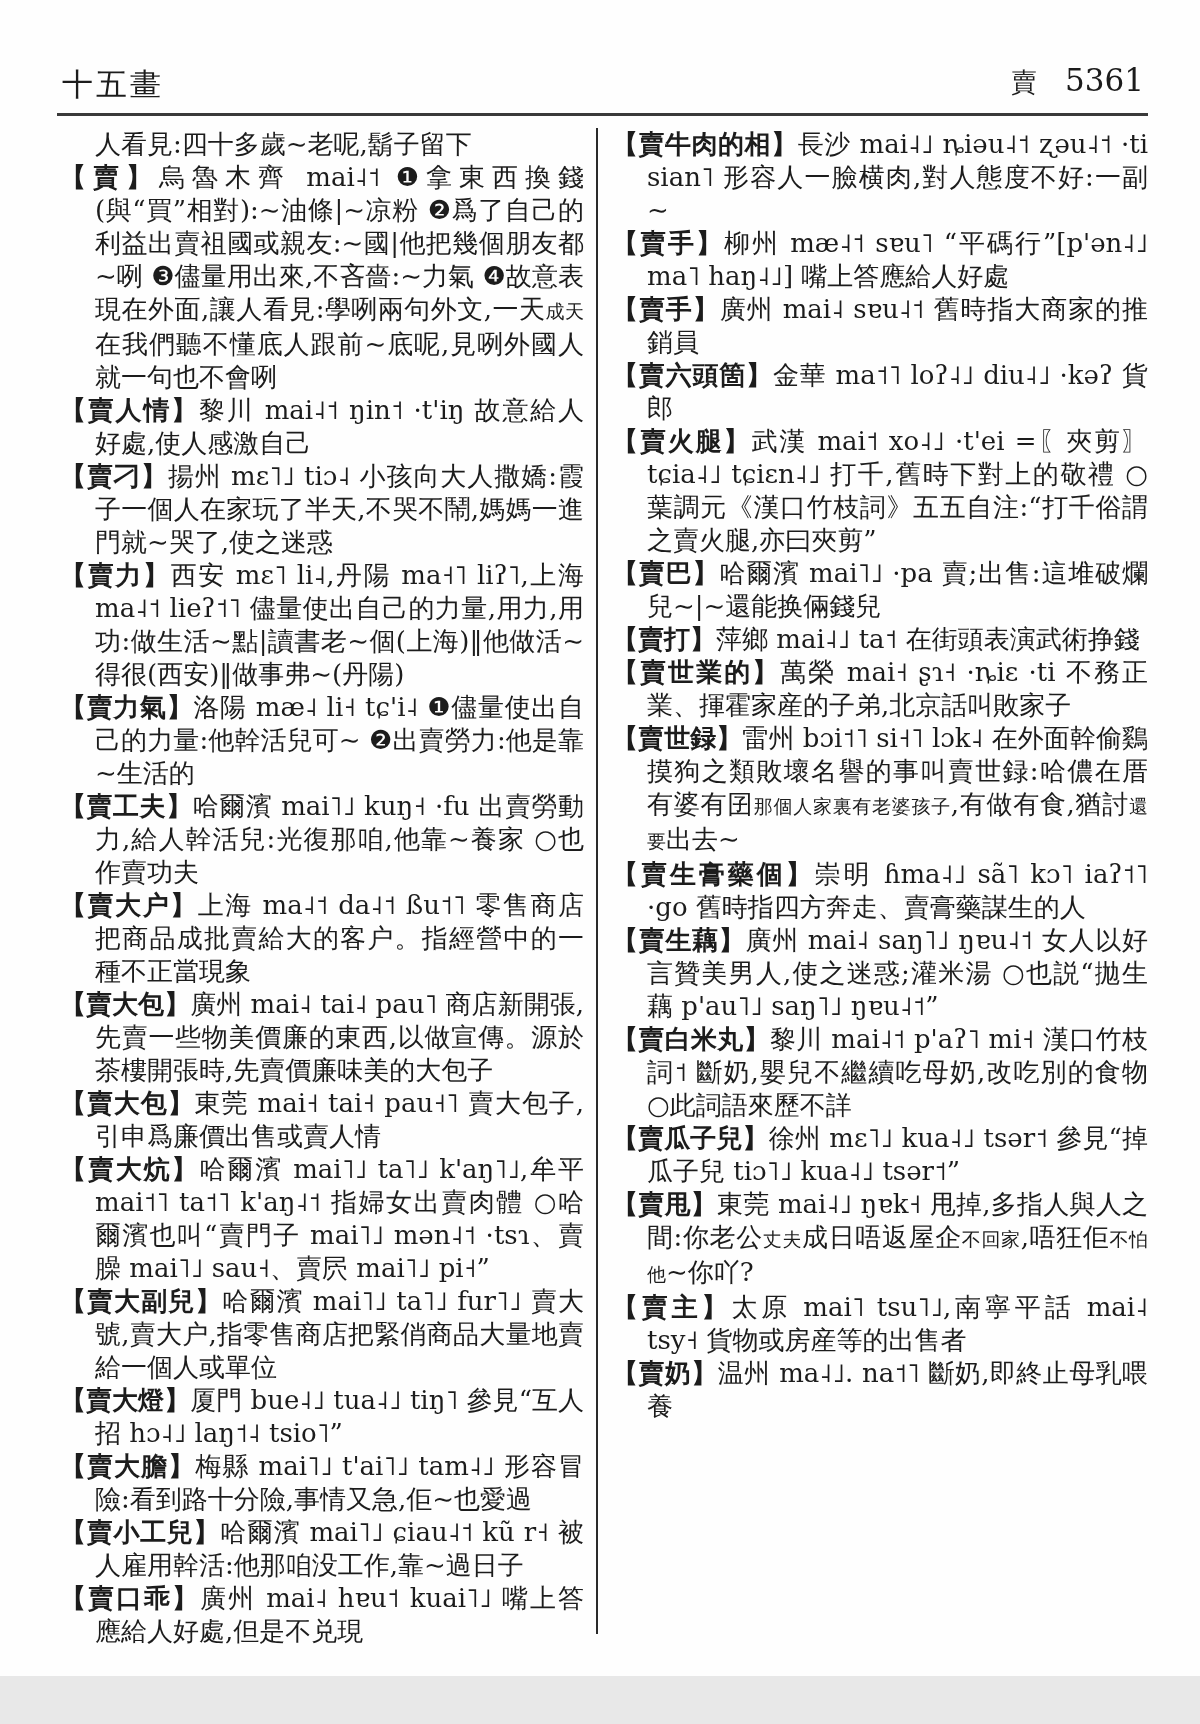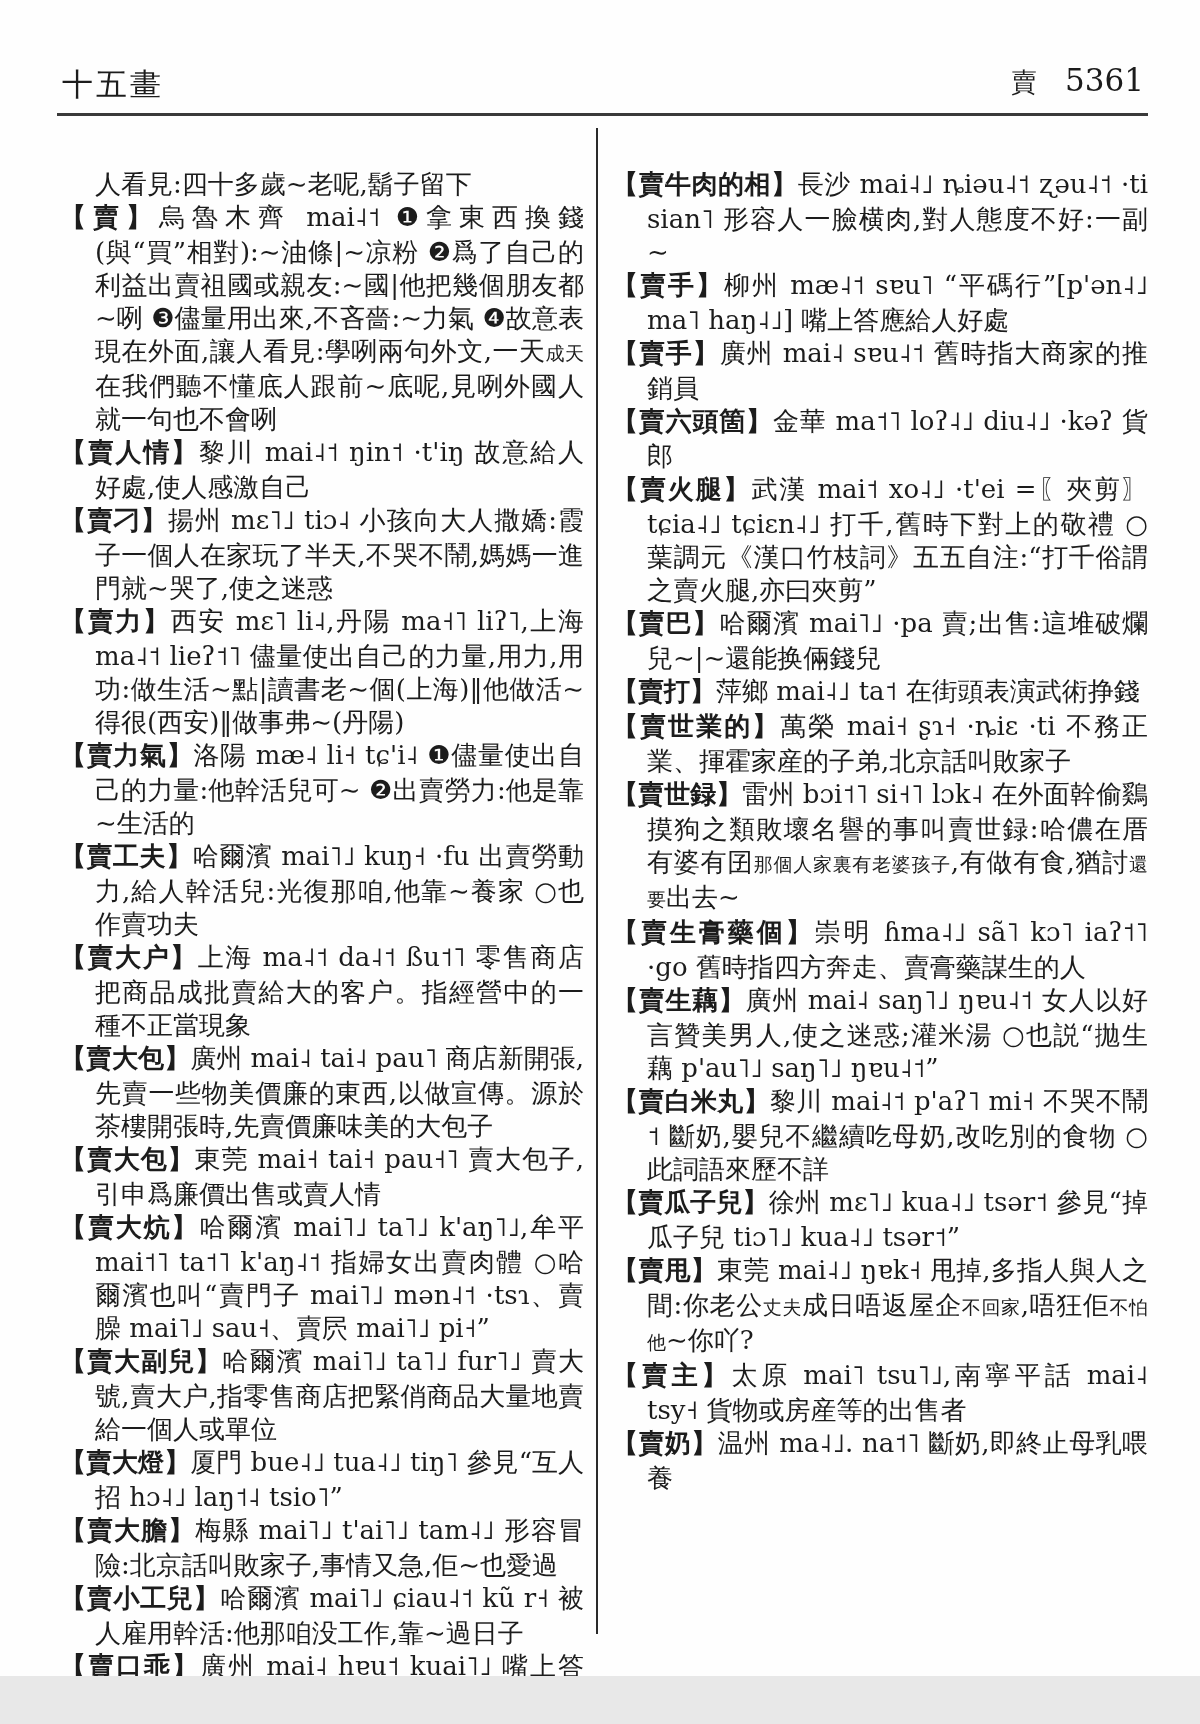--- a/index.html
+++ b/index.html
@@ -27,27 +27,26 @@
     background:#3a3a3a;
   }
   .divider{
     position:absolute;left:596px;top:128px;width:2px;height:1506px;
     background:#2a2a2a;
   }
   .col{
     position:absolute;top:128px;
     font-size:26px;line-height:33px;
     text-align:justify;
-    margin-top:40px;
   }
   .col-left{left:60px;width:524px;}
   .col-right{left:612px;width:536px;}
   .entry{margin:0;padding-left:35px;text-indent:-35px;}
   .entry.cont{text-indent:0;}
-  .hw{font-weight:bold;font-family:Liberation Mono, monospace;}
+  .hw{font-weight:bold;}
   .sm{font-size:19px;}
 </style>
 </head>
 <body>
 
 <div class="page">
 
   <div class="running-head-left">十五畫</div>
 
   <div class="running-head-right">
@@ -65,36 +64,36 @@
       <p class="entry"><span class="hw">【賣刁】</span><span>揚州 mɛ˥˩ tiɔ˨ 小孩向大人撒嬌:霞子一個人在家玩了半天,不哭不鬧,媽媽一進門就∼哭了,使之迷惑</span></p>
       <p class="entry"><span class="hw">【賣力】</span><span>西安 mɛ˥ li˨,丹陽 ma˧˥ liʔ˥,上海 ma˨˦ lieʔ˦˥ 儘量使出自己的力量,用力,用功:做生活∼點|讀書老∼個(上海)‖他做活∼得很(西安)‖做事弗∼(丹陽)</span></p>
       <p class="entry"><span class="hw">【賣力氣】</span><span>洛陽 mæ˨ li˧ tɕ'i˨ ❶儘量使出自己的力量:他幹活兒可∼ ❷出賣勞力:他是靠∼生活的</span></p>
       <p class="entry"><span class="hw">【賣工夫】</span><span>哈爾濱 mai˥˩ kuŋ˧ ·fu 出賣勞動力,給人幹活兒:光復那咱,他靠∼養家 ○也作賣功夫</span></p>
       <p class="entry"><span class="hw">【賣大户】</span><span>上海 ma˨˦ da˨˦ ßu˦˥ 零售商店把商品成批賣給大的客户。指經營中的一種不正當現象</span></p>
       <p class="entry"><span class="hw">【賣大包】</span><span>廣州 mai˨ tai˨ pau˥ 商店新開張,先賣一些物美價廉的東西,以做宣傳。源於茶樓開張時,先賣價廉味美的大包子</span></p>
       <p class="entry"><span class="hw">【賣大包】</span><span>東莞 mai˧ tai˧ pau˧˥ 賣大包子,引申爲廉價出售或賣人情</span></p>
       <p class="entry"><span class="hw">【賣大炕】</span><span>哈爾濱 mai˥˩ ta˥˩ k'aŋ˥˩,牟平 mai˦˥ ta˦˥ k'aŋ˨˦ 指婦女出賣肉體 ○哈爾濱也叫“賣門子 mai˥˩ mən˨˦ ·tsɿ、賣臊 mai˥˩ sau˧、賣屄 mai˥˩ pi˧”</span></p>
       <p class="entry"><span class="hw">【賣大副兒】</span><span>哈爾濱 mai˥˩ ta˥˩ fur˥˩ 賣大號,賣大户,指零售商店把緊俏商品大量地賣給一個人或單位</span></p>
       <p class="entry"><span class="hw">【賣大燈】</span><span>厦門 bue˨˩ tua˨˩ tiŋ˥ 參見“互人招 hɔ˨˩ laŋ˦˨ tsio˥”</span></p>
-      <p class="entry"><span class="hw">【賣大膽】</span><span>梅縣 mai˥˩ t'ai˥˩ tam˨˩ 形容冒險:北京話叫敗家子,事情又急,佢∼也愛過</span></p>
+      <p class="entry"><span class="hw">【賣大膽】</span><span>梅縣 mai˥˩ t'ai˥˩ tam˨˩ 形容冒險:看到路十分險,事情又急,佢∼也愛過</span></p>
       <p class="entry"><span class="hw">【賣小工兒】</span><span>哈爾濱 mai˥˩ ɕiau˨˦ kũ r˧ 被人雇用幹活:他那咱没工作,靠∼過日子</span></p>
       <p class="entry"><span class="hw">【賣口乖】</span><span>廣州 mai˨ hɐu˦ kuai˥˩ 嘴上答應給人好處,但是不兑現</span></p>
     </div>
   <div class="col col-right" id="col-right">
       <p class="entry"><span class="hw">【賣牛肉的相】</span><span>長沙 mai˨˩ ȵiəu˨˦ ʐəu˨˦ ·ti sian˥ 形容人一臉横肉,對人態度不好:一副∼</span></p>
       <p class="entry"><span class="hw">【賣手】</span><span>柳州 mæ˨˦ sɐu˥ “平碼行”[p'ən˨˩ ma˥ haŋ˨˩] 嘴上答應給人好處</span></p>
       <p class="entry"><span class="hw">【賣手】</span><span>廣州 mai˨ sɐu˨˦ 舊時指大商家的推銷員</span></p>
       <p class="entry"><span class="hw">【賣六頭箇】</span><span>金華 ma˦˥ loʔ˨˩ diu˨˩ ·kəʔ 貨郎</span></p>
       <p class="entry"><span class="hw">【賣火腿】</span><span>武漢 mai˦ xo˨˩ ·t'ei =〖夾剪〗tɕia˨˩ tɕiɛn˨˩ 打千,舊時下對上的敬禮 ○葉調元《漢口竹枝詞》五五自注:“打千俗謂之賣火腿,亦曰夾剪”</span></p>
       <p class="entry"><span class="hw">【賣巴】</span><span>哈爾濱 mai˥˩ ·pa 賣;出售:這堆破爛兒∼|∼還能换倆錢兒</span></p>
       <p class="entry"><span class="hw">【賣打】</span><span>萍鄉 mai˨˩ ta˦ 在街頭表演武術挣錢</span></p>
       <p class="entry"><span class="hw">【賣世業的】</span><span>萬榮 mai˧ ʂɿ˧ ·ȵiɛ ·ti 不務正業、揮霍家産的子弟,北京話叫敗家子</span></p>
       <p class="entry"><span class="hw">【賣世録】</span><span>雷州 bɔi˦˥ si˧˥ lɔk˨ 在外面幹偷鷄摸狗之類敗壞名譽的事叫賣世録:哈儂在厝有婆有囝</span><span class="sm">那個人家裏有老婆孩子</span><span>,有做有食,猶討</span><span class="sm">還要</span><span>出去∼</span></p>
       <p class="entry"><span class="hw">【賣生膏藥個】</span><span>崇明 ɦma˨˩ sã˥ kɔ˥ iaʔ˦˥ ·go 舊時指四方奔走、賣膏藥謀生的人</span></p>
       <p class="entry"><span class="hw">【賣生藕】</span><span>廣州 mai˨ saŋ˥˩ ŋɐu˨˦ 女人以好言贊美男人,使之迷惑;灌米湯 ○也説“拋生藕 p'au˥˩ saŋ˥˩ ŋɐu˨˦”</span></p>
-      <p class="entry"><span class="hw">【賣白米丸】</span><span>黎川 mai˨˦ p'aʔ˥ mi˧ 不哭不鬧˦ 斷奶,嬰兒不繼續吃母奶,改吃別的食物 ○此詞語來歷不詳</span></p>
+      <p class="entry"><span class="hw">【賣白米丸】</span><span>黎川 mai˨˦ p'aʔ˥ mi˧ 漢口竹枝詞˦ 斷奶,嬰兒不繼續吃母奶,改吃別的食物 ○此詞語來歷不詳</span></p>
       <p class="entry"><span class="hw">【賣瓜子兒】</span><span>徐州 mɛ˥˩ kua˨˩ tsər˦ 參見“掉瓜子兒 tiɔ˥˩ kua˨˩ tsər˦”</span></p>
       <p class="entry"><span class="hw">【賣甩】</span><span>東莞 mai˨˩ ŋɐk˧ 甩掉,多指人與人之間:你老公</span><span class="sm">丈夫</span><span>成日唔返屋企</span><span class="sm">不回家</span><span>,唔狂佢</span><span class="sm">不怕他</span><span>∼你吖?</span></p>
       <p class="entry"><span class="hw">【賣主】</span><span>太原 mai˥ tsu˥˩,南寧平話 mai˨ tsy˧ 貨物或房産等的出售者</span></p>
       <p class="entry"><span class="hw">【賣奶】</span><span>温州 ma˨˩. na˦˥ 斷奶,即終止母乳喂養</span></p>
     </div>
 
 </div>
 
 </body></html>

